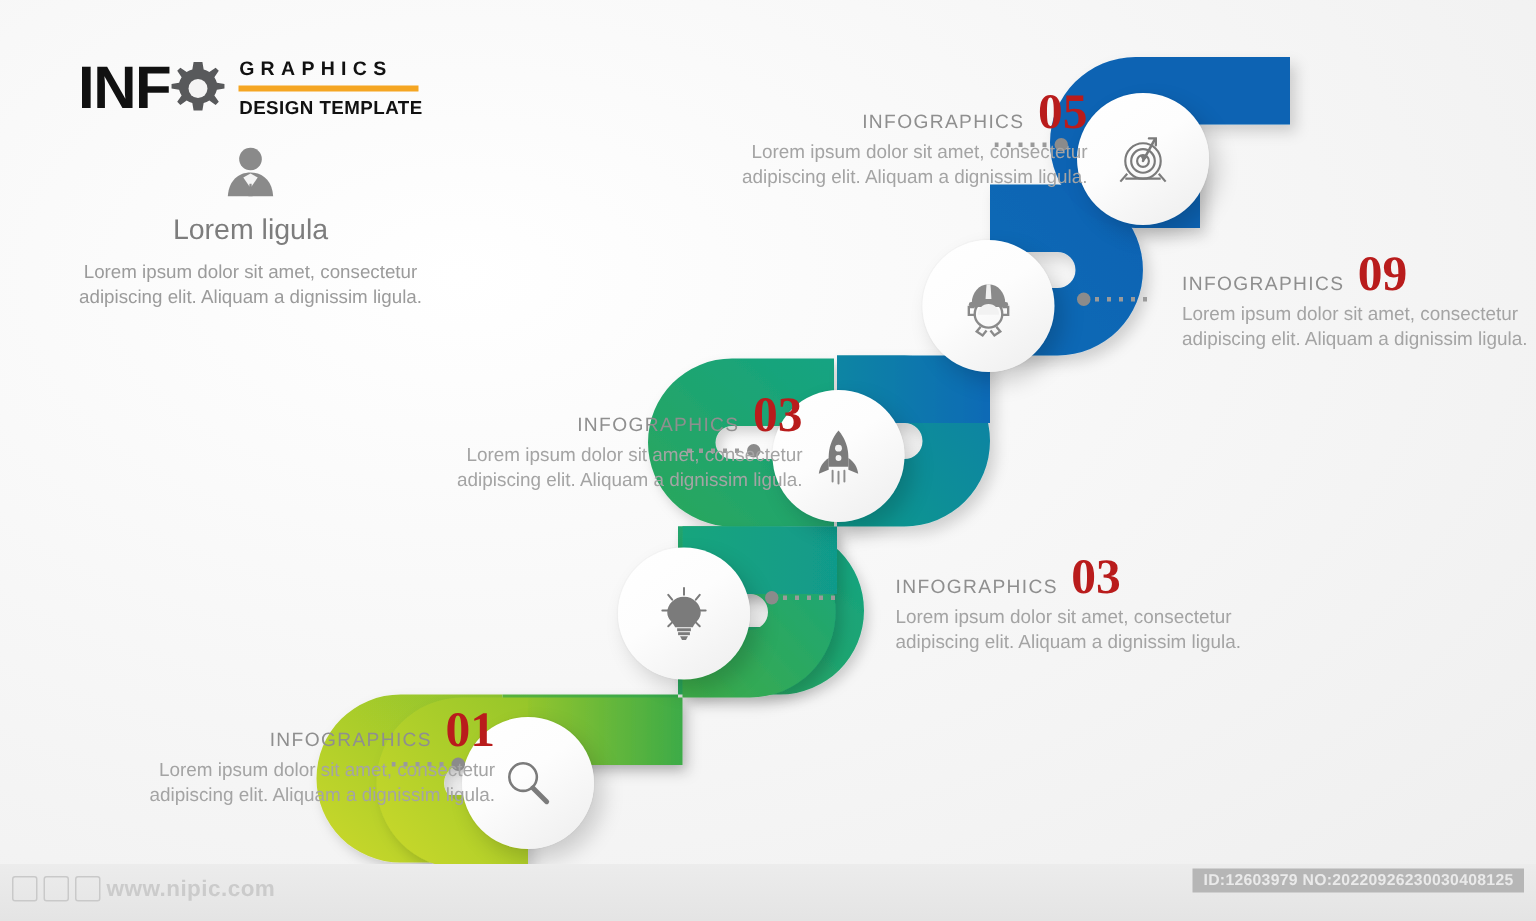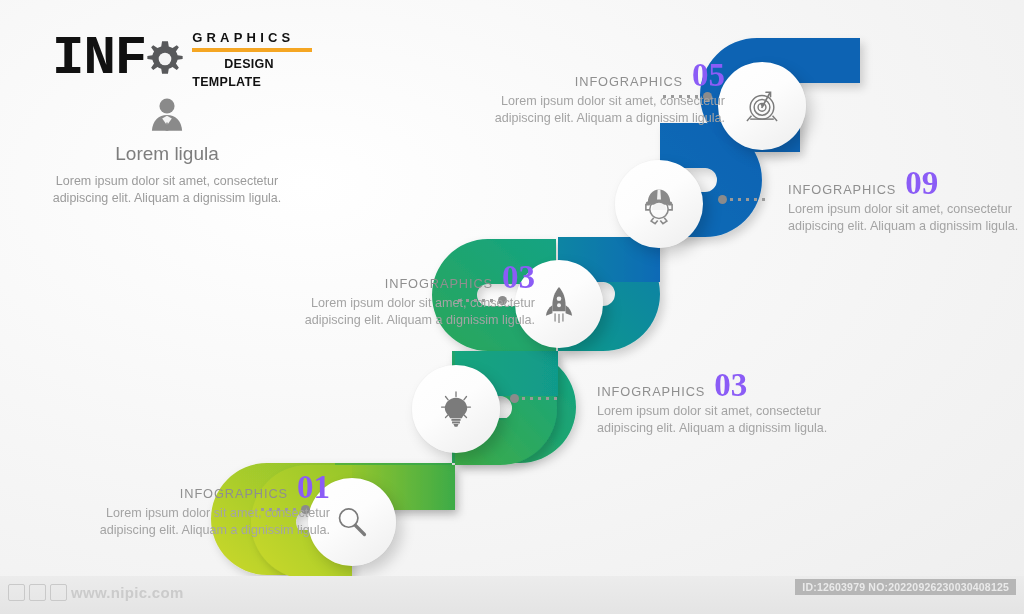--- a/index.html
+++ b/index.html
@@ -8,32 +8,32 @@
     font-family:"Liberation Sans", sans-serif;
     background:
       radial-gradient(ellipse at 30% 30%, #ffffff 0%, #f7f7f7 45%, #eeeeee 100%);
     position:relative;
   }
 
   
   #logo-block { position:absolute; left:52px; top:36px; width:230px; }
   #logo-row { display:flex; align-items:center; height:46px; }
   .logo-info {
-    font-size:54px; font-weight:bold; letter-spacing:-1px;
-    color:#111; line-height:42px; font-family:Liberation Mono, monospace;
+    font-size:40px; font-weight:bold; letter-spacing:-1px;
+    color:#111; line-height:42px; font-family:Liberation Sans, sans-serif;
   }
   .gear-wrap { width:42px; height:42px; margin-left:-2px; position:relative; }
   .logo-right { margin-left:6px; }
   .logo-graphics {
     font-size:13px; font-weight:bold; letter-spacing:4.2px;
     color:#111; line-height:15px;
   }
   .logo-bar { height:4px; background:#f5a623; margin:2px 0 2px 0; width:120px; }
   .logo-template {
-    font-size:12.5px; font-weight:bold; letter-spacing:0.3px; color:#111; line-height:14px;margin-left:32px;
+    font-size:12.5px; font-weight:bold; letter-spacing:0.3px; color:#111; line-height:14px;
   }
 
   
   #intro { position:absolute; left:52px; top:95px; width:230px; text-align:center; }
   #intro .person { width:44px; height:44px; margin:0 auto 4px auto; }
   #intro .intro-title { font-size:19px; color:#7d7d7d; margin-bottom:8px; }
   #intro .intro-body { font-size:12.5px; color:#9b9b9b; line-height:16.5px; }
 
   
   #ribbon { position:absolute; left:0; top:0; width:1024px; height:614px; }
@@ -55,21 +55,21 @@
       background-size:8px 3px; background-repeat:repeat-x; }
   .conn.rtl { flex-direction:row-reverse; }
 
   
   .block { position:absolute; width:240px; }
   .block .head { display:flex; align-items:baseline; gap:9px; margin-bottom:3px; }
   .block.right-al .head { justify-content:flex-end; }
   .block .label { font-size:12.8px; letter-spacing:0.9px; color:#8f8f8f; }
   .block .num {
     font-family:"Liberation Serif", serif;
-    font-size:33px; font-weight:bold; color:#8b5cf6; line-height:30px;
+    font-size:33px; font-weight:bold; color:#b91c1c; line-height:30px;
   }
   .block .body { font-size:12.6px; color:#a4a4a4; line-height:16.6px; }
   .block.right-al .body { text-align:right; }
 
   
   #footer { position:absolute; left:0; bottom:0; width:1024px; height:38px;
             background:linear-gradient(to bottom,#ececec,#e4e4e4);font-weight:bold; }
   #watermark { position:absolute; left:8px; top:8px; display:flex; align-items:center; gap:4px; }
   .wm-box { width:17px; height:17px; border:1.4px solid #c9c9c9; border-radius:2px; }
   #wm-url { font-size:15px; color:#cbcbcb; letter-spacing:0.3px;

